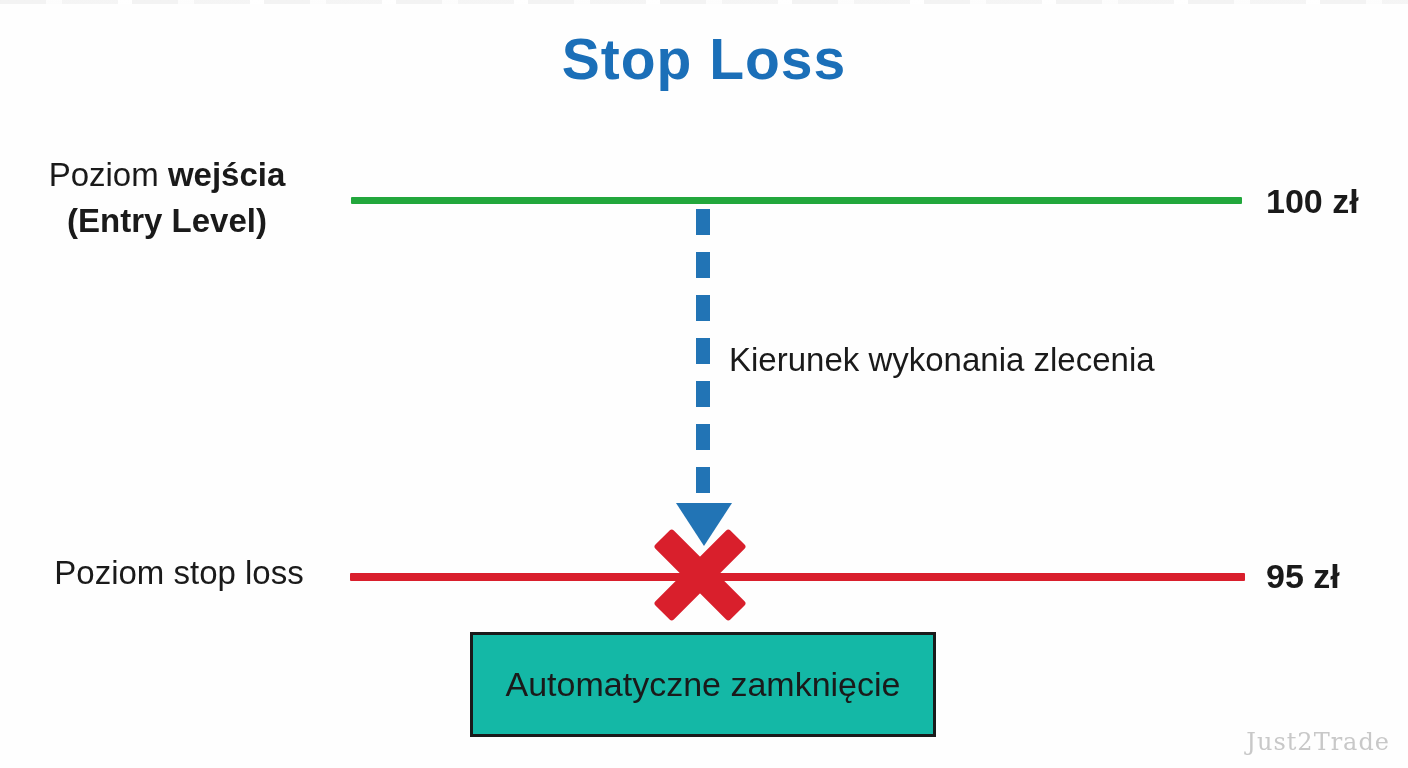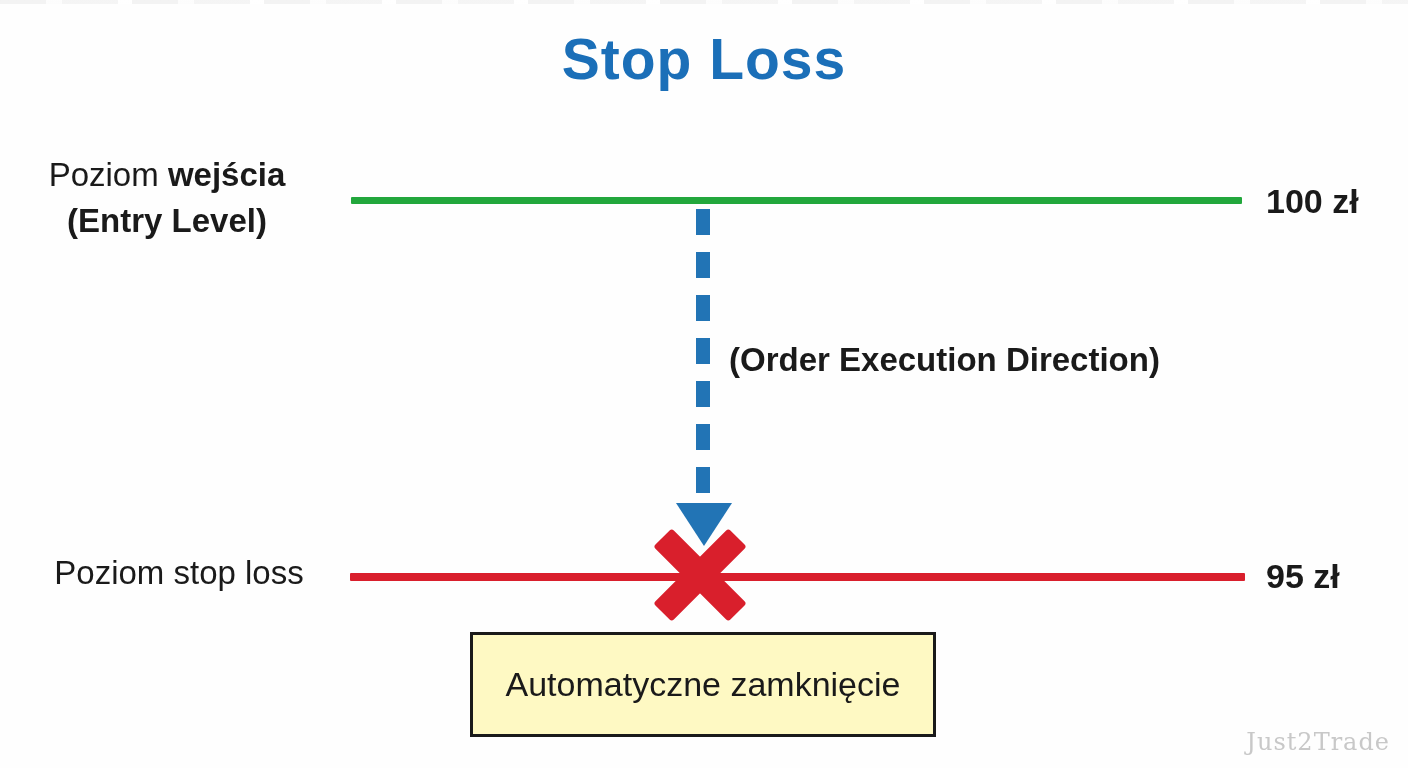--- a/index.html
+++ b/index.html
@@ -72,21 +72,21 @@
     position:absolute;left:650px;top:525px;width:100px;height:100px;
   }
   .cross .bar{
     position:absolute;left:-3px;top:37px;width:106px;height:26px;
     background:var(--line-red);border-radius:3px;
   }
   .cross .bar.b1{transform:rotate(45deg);}
   .cross .bar.b2{transform:rotate(-45deg);}
   .auto-close-box{
     position:absolute;left:470px;top:632px;width:466px;height:105px;
-    border:3px solid #1a1a1a;background:#fef9c3;
+    border:3px solid #1a1a1a;background:#14b8a6;
     display:flex;flex-direction:column;justify-content:center;align-items:center;
     font-size:34px;line-height:47px;text-align:center;
   }
   .watermark{
     position:absolute;right:18px;bottom:12px;
     font-family:"DejaVu Serif", serif;
     font-size:24px;color:var(--watermark-gray);
     letter-spacing:1px;
   }
 </style>
@@ -100,21 +100,21 @@
 <div class="level-label entry-label">
   <div><span>Poziom </span><span class="bold">wejścia</span></div>
   <div class="bold">(Entry Level)</div>
 </div>
 <div class="hline entry-line"></div>
 <div class="price entry-price">100 zł</div>
 
 <div class="dashed-line"></div>
 <div class="arrow-head"></div>
 <div class="direction-label">
-  <div class="bold">(Order Execution Direction)</div>
+  <div>Kierunek wykonania zlecenia</div>
 </div>
 
 <div class="level-label stop-label">
   <div>Poziom stop loss</div>
 </div>
 <div class="hline stop-line"></div>
 <div class="price stop-price">95 zł</div>
 
 <div class="cross">
   <div class="bar b1"></div>

